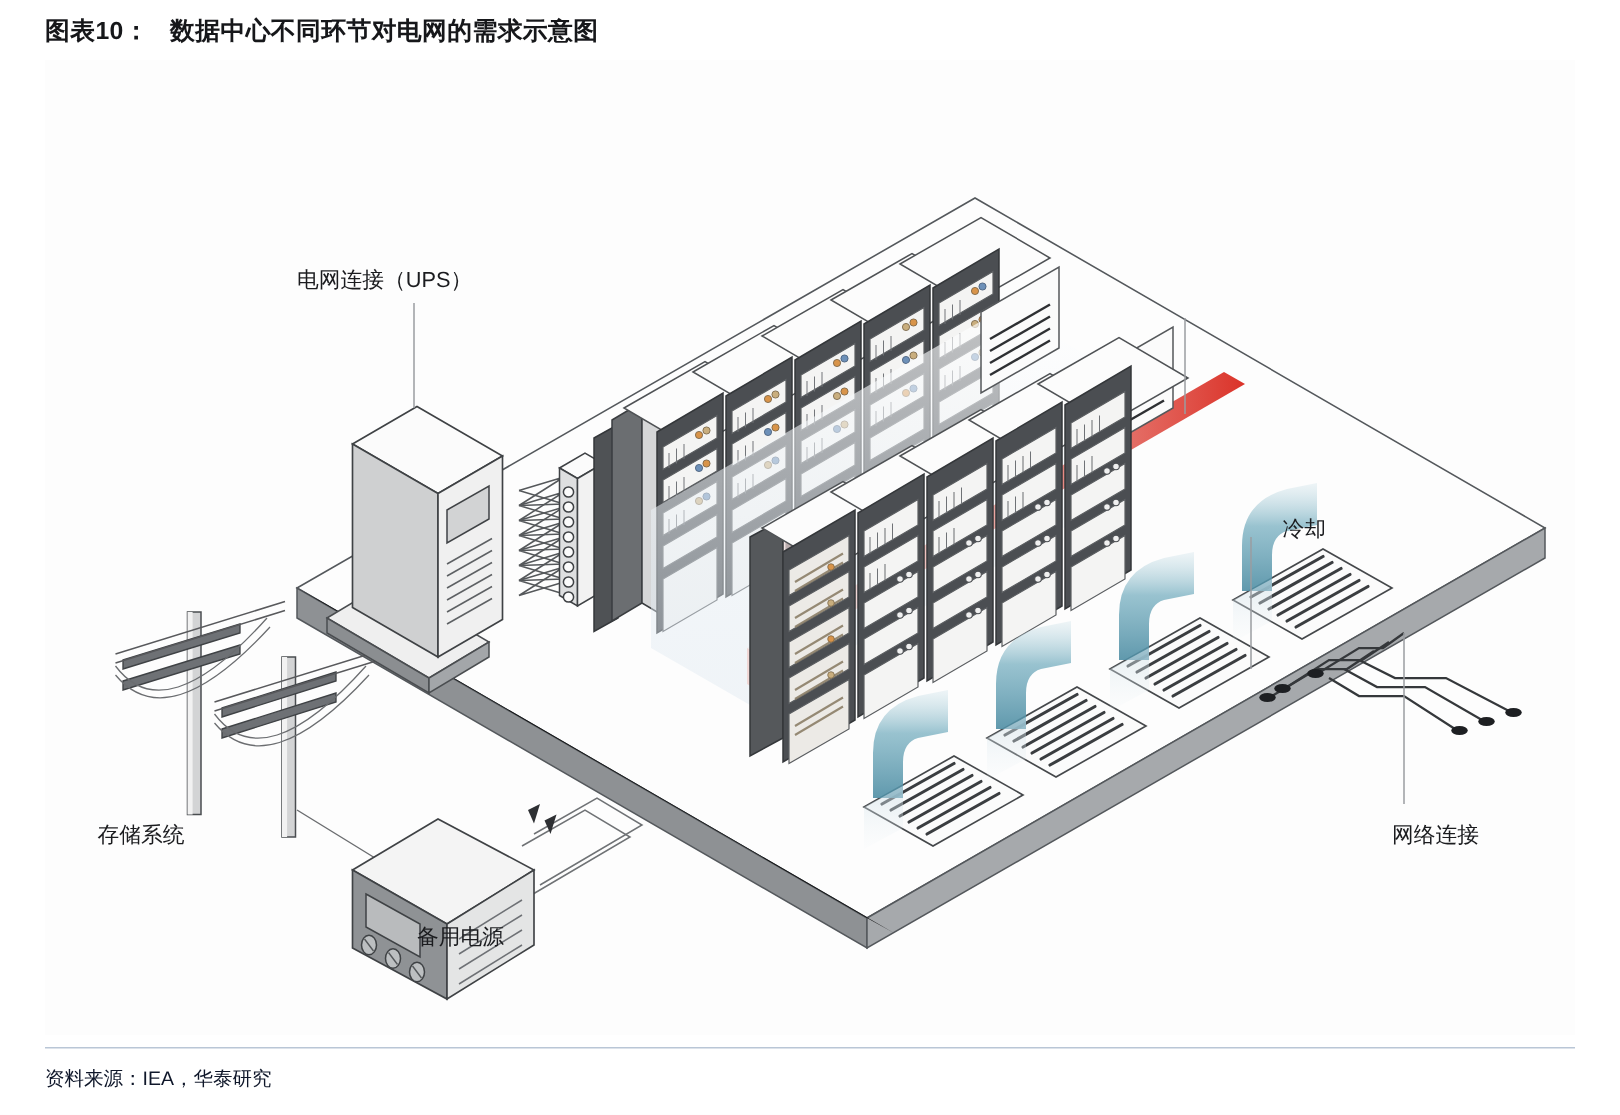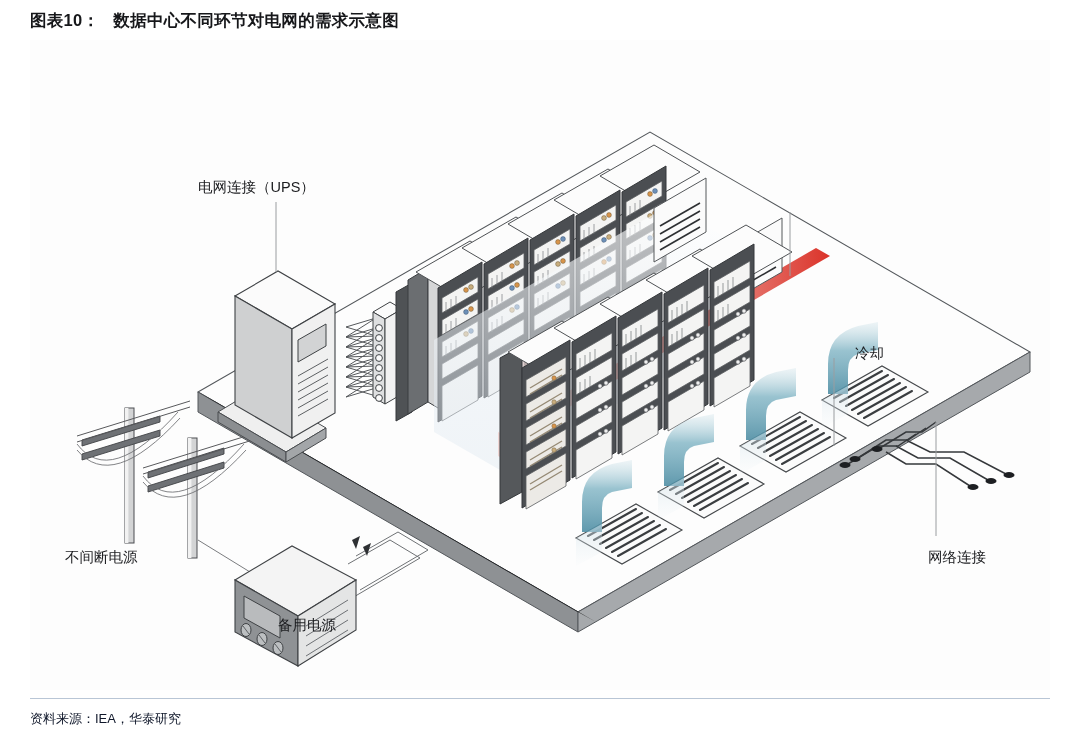--- a/index.html
+++ b/index.html
@@ -682,21 +682,21 @@
 
         </g>
       </svg>
 
     </div>
 
     <div class="lbl" id="lbl-ups">电网连接（UPS）</div>
 
 
     <div class="lbl" id="lbl-cool">冷却</div>
-    <div class="lbl" id="lbl-grid">不间断电源</div>
+    <div class="lbl" id="lbl-grid">存储系统</div>
     <div class="lbl" id="lbl-gen">备用电源</div>
     <div class="lbl" id="lbl-net">网络连接</div>
   </div>
 
   <div class="ftr-rule"></div>
   <div class="ftr">资料来源：IEA，华泰研究</div>
 
 </div>
 
 </body></html>

